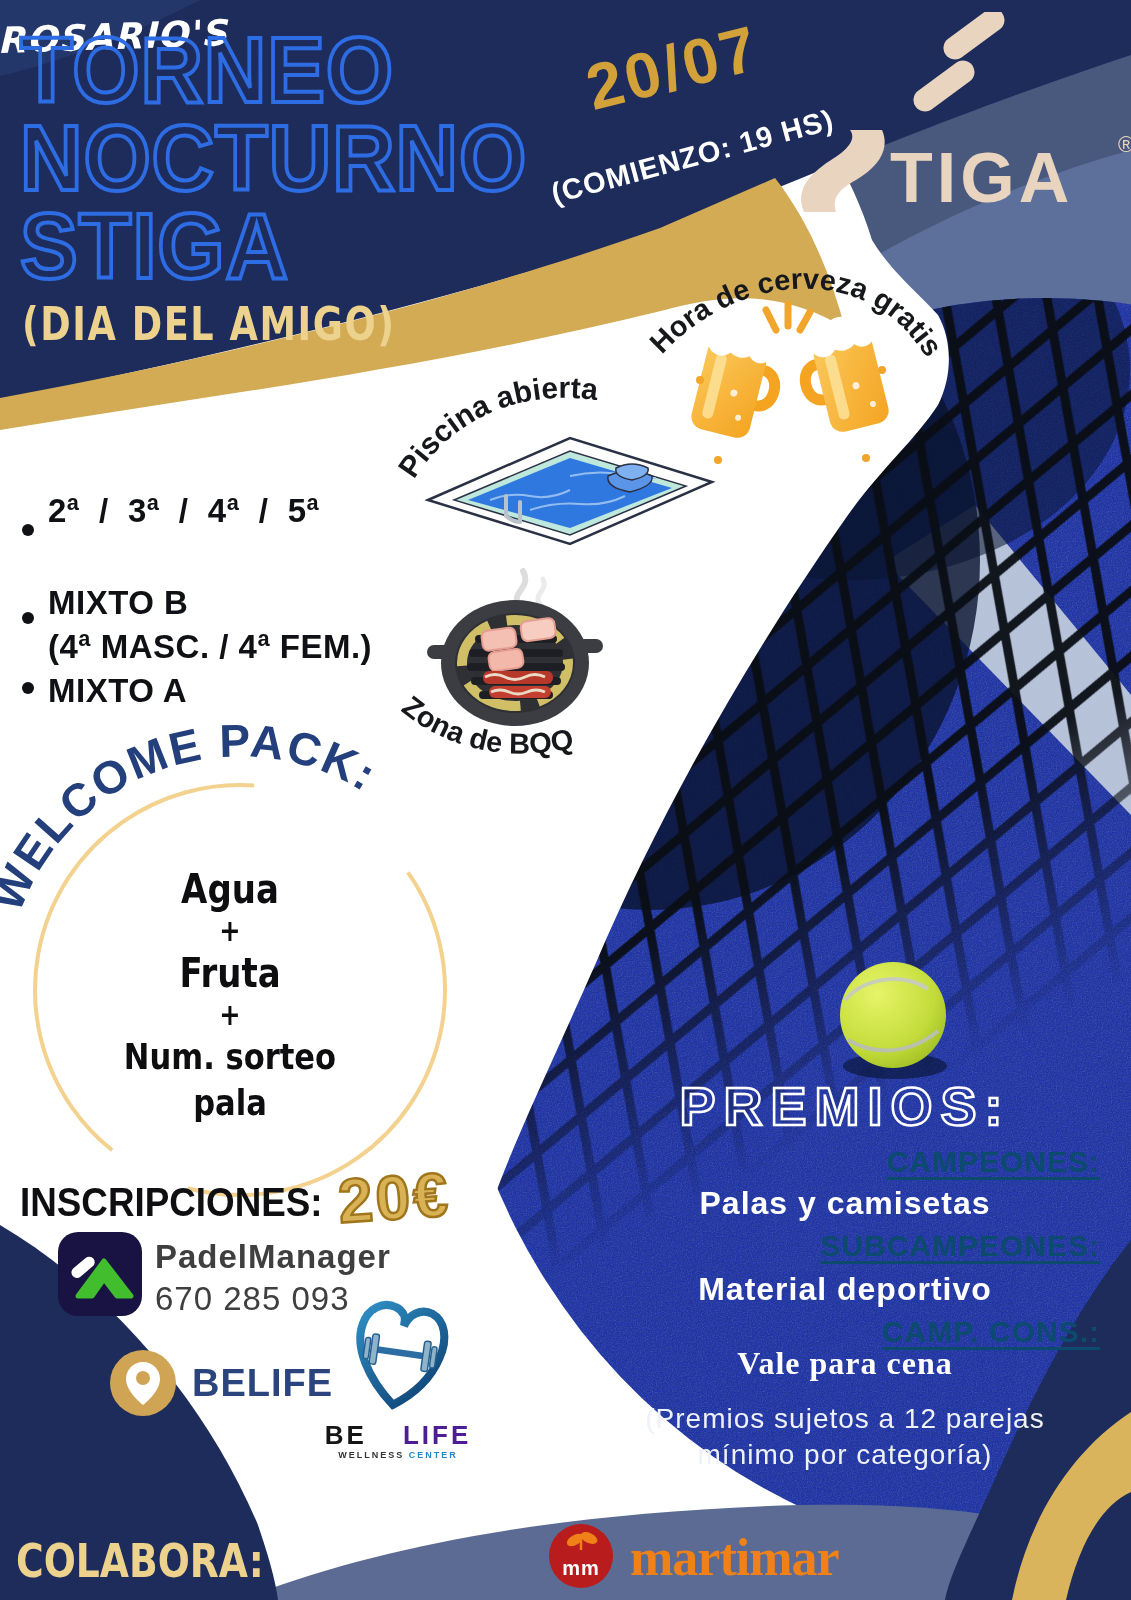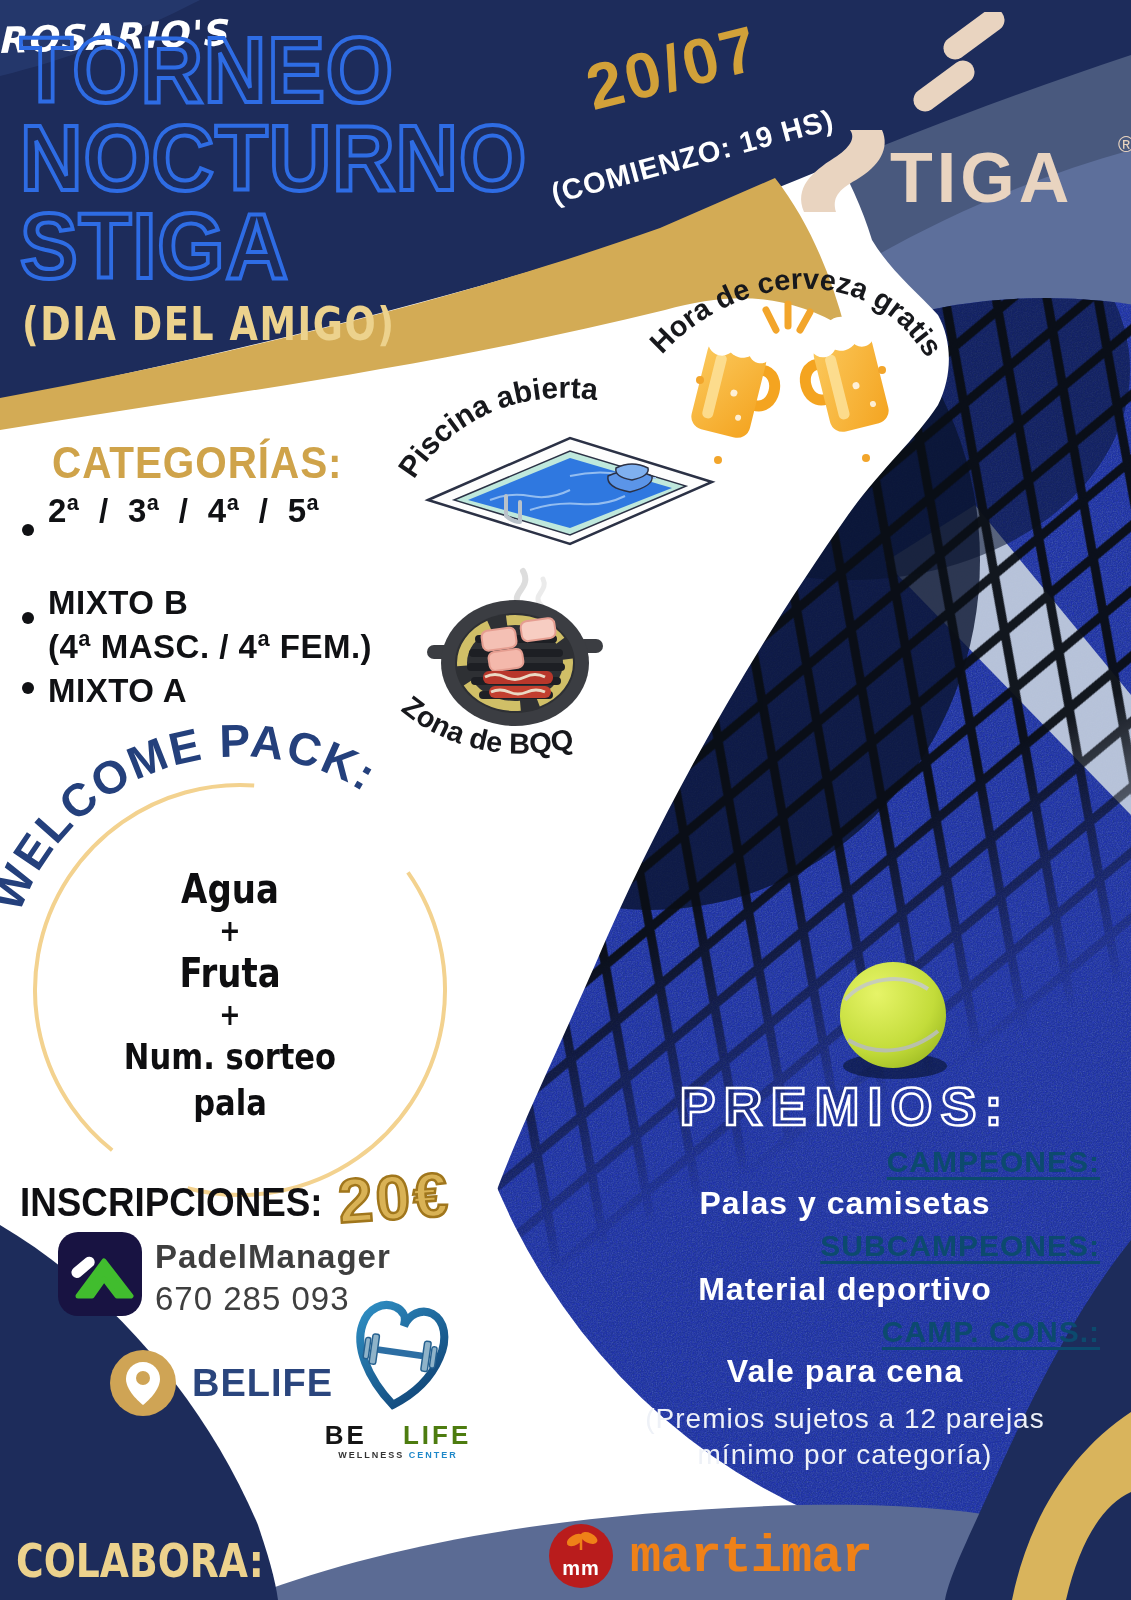--- a/index.html
+++ b/index.html
@@ -33,21 +33,21 @@
   
   .insc{left:20px;top:1180px;font-size:40px;font-weight:800;color:#0f0f12;}
   .insc .sqx{transform:scaleX(.92);}
   .price{left:338px;top:1162px;font-size:62px;font-weight:800;color:#d9b255;
     -webkit-text-stroke:2.5px #a0761c;letter-spacing:3px;transform:rotate(-4deg);}
   .pm-name{left:155px;top:1238px;font-size:33px;font-weight:700;color:#3f3f3f;letter-spacing:1px;}
   .pm-phone{left:155px;top:1280px;font-size:33px;font-weight:400;color:#3f3f3f;letter-spacing:1px;}
   .venue{left:192px;top:1362px;font-size:38px;font-weight:800;color:#2a457d;letter-spacing:1px;}
   
   .bw-word{left:318px;top:1420px;width:160px;text-align:center;font-size:26px;font-weight:800;letter-spacing:3px;}
-  .bw-word .be{color:#151515;} .bw-word .life{color:#4d7c0f;margin-left:36px;}
+  .bw-word .be{color:#151515;} .bw-word .life{color:#4c1d95;margin-left:36px;}
   .bw-sub{left:318px;top:1450px;width:160px;text-align:center;font-size:9px;font-weight:700;letter-spacing:2px;}
   .bw-sub .w{color:#333;} .bw-sub .c{color:#1e88c9;}
   
   .premios{left:590px;top:1075px;width:510px;text-align:center;}
   .premios>div{position:absolute;width:100%;}
   .pr-title{top:0;font-size:54px;font-weight:800;letter-spacing:8px;color:transparent;
     -webkit-text-stroke:2.5px #ffffff;}
   .pr-h{font-size:30px;font-weight:800;color:#0c4a6e;letter-spacing:1px;
     text-decoration:underline;text-decoration-thickness:3px;text-underline-offset:5px;text-align:right;}
   .pr-v{font-size:32px;font-weight:800;color:#ffffff;letter-spacing:1px;}
@@ -64,21 +64,21 @@
   .ros-burgers span{width:26px;height:26px;border-radius:50%;color:#fff;font-size:15px;font-weight:800;
     display:flex;align-items:center;justify-content:center;}
   .ros-burgers span:nth-child(odd){background:#2f6db6;}
   .ros-burgers span:nth-child(even){background:#d3302a;}
   .ros-sub{display:flex;align-items:center;gap:6px;color:#d3302a;font-size:10px;font-weight:800;letter-spacing:2px;}
   .ros-sub:before,.ros-sub:after{content:"";width:34px;height:3px;background:#d3302a;}
   .mm-circle{left:549px;top:1524px;width:64px;height:64px;border-radius:50%;background:#b91c1c;z-index:2;}
   .mm-circle .mm{position:absolute;left:0;right:0;bottom:8px;text-align:center;color:#fff;
     font-size:20px;font-weight:800;letter-spacing:1px;}
   .mm-name{left:630px;top:1528px;font-size:52px;font-weight:800;color:#ef8118;letter-spacing:-1px;
-    font-family:Liberation Mono, monospace;}
+    font-family:Liberation Serif, serif;}
   svg text{font-family:"Liberation Sans",sans-serif;}
 </style>
 </head>
 <body>
 
 <div class="poster">
 
   <svg class="bg" width="1131" height="1600" viewBox="0 0 1131 1600">
     <defs>
       <clipPath id="photoClip">
@@ -266,22 +266,20 @@
 
   <svg class="abs" style="left:388px;top:686px;" width="220" height="105" viewBox="0 0 220 105">
     <defs>
         <path id="bbqArc" d="M12,24 C62,66 130,80 210,56"></path>
       </defs>
     <text font-size="29" font-weight="800" fill="#17181c">
       <textPath href="#bbqArc">Zona de BQQ</textPath>
     </text>
   </svg>
 
-  <div class="abs cat-heading">
-    <span class="sqx">CATEGORÍAS:</span></div>
   <div class="abs cat-line" style="top:492px;">2ª  /  3ª  /  4ª  /  5ª</div>
   <div class="abs cat-line" style="top:584px;">MIXTO B</div>
   <div class="abs cat-line" style="top:628px;">(4ª MASC. / 4ª FEM.)</div>
   <div class="abs cat-line" style="top:672px;">MIXTO A</div>
   <div class="bullet" style="top:524px;"></div>
   <div class="bullet" style="top:612px;"></div>
   <div class="bullet" style="top:682px;"></div>
 
   <svg class="abs" style="left:0;top:700px;" width="490" height="520" viewBox="0 0 490 520">
     <circle cx="240" cy="290" r="205" fill="none" stroke="#f3d28f" stroke-width="4" stroke-dasharray="500 85 520 183" transform="rotate(-35 240 290)"></circle>
@@ -343,21 +341,21 @@
     <span class="c">CENTER</span>
   </div>
 
   <div class="abs premios">
     <div class="pr-title">PREMIOS:</div>
     <div class="pr-h" style="top:70px;">CAMPEONES:</div>
     <div class="pr-v" style="top:110px;">Palas y camisetas</div>
     <div class="pr-h" style="top:154px;">SUBCAMPEONES:</div>
     <div class="pr-v" style="top:196px;">Material deportivo</div>
     <div class="pr-h" style="top:240px;">CAMP. CONS.:</div>
-    <div class="pr-v" style="top:278px;">Vale para cena</div>
+    <div class="pr-v" style="top:270px;font-family:Liberation Serif, serif;">Vale para cena</div>
     <div class="pr-note" style="top:328px;">(Premios sujetos a 12 parejas</div>
     <div class="pr-note" style="top:364px;">mínimo por categoría)</div>
   </div>
 
   <div class="abs colabora">
     <span class="sqx">COLABORA:</span></div>
 
   <div class="rosario">
     <div class="ros-name">ROSARIO'S</div>
     <div class="ros-burgers">

